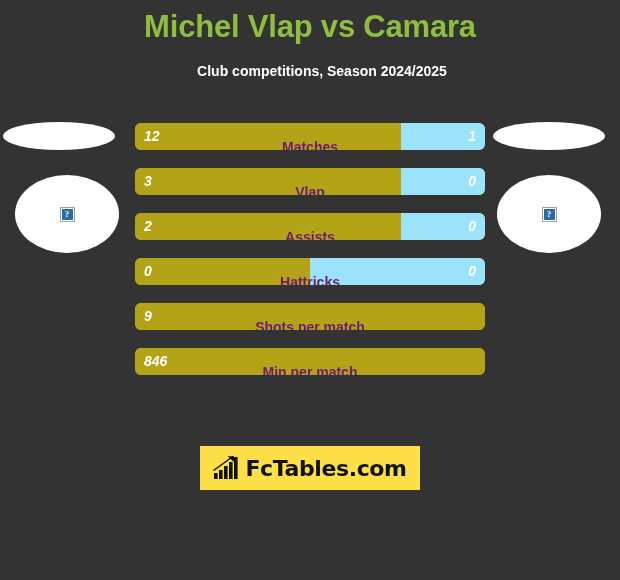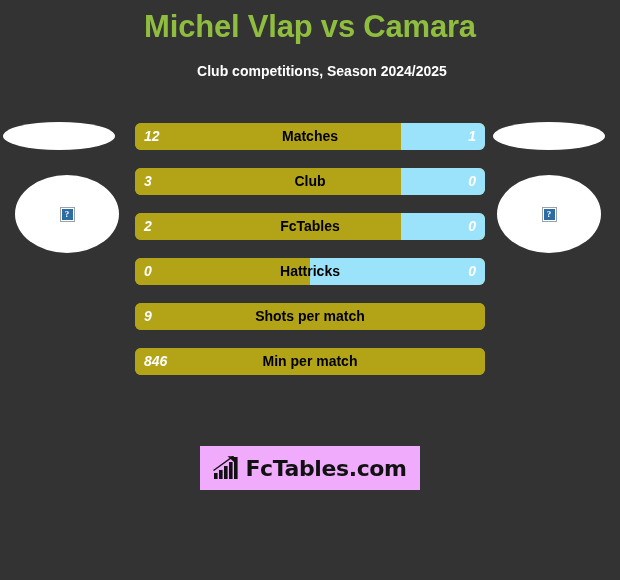--- a/index.html
+++ b/index.html
@@ -139,39 +139,39 @@
     font-weight: bold;
     color: #ffffff;
     z-index: 3;
     font-style: italic;
   }
   .val.home { left: 9px; }
   .val.away { right: 9px; }
   .bar-label {
     position: absolute;
     left: 0;
-    top: 0;
+    top: 11px;
     width: 100%;
     height: 27px;
     line-height: 27px;
     text-align: center;
     font-size: 14px;
     font-weight: bold;
-    color: #000000;
+    color: #701a75;
     z-index: 3;
   }
 
   
   .logo {
     position: absolute;
     left: 200px;
     top: 446px;
     width: 220px;
     height: 44px;
-    background: #f0abfc;
+    background: #fde047;
     display: flex;
     align-items: center;
     justify-content: center;
   }
   .logo-icon {
     margin-right: 6px;
     display: block;
   }
   .logo-text {
     font-size: 22px;
@@ -225,28 +225,28 @@
         <div class="bar-right" style="width: 24%; background: rgb(154, 227, 251);"></div>
         <div class="val home">12</div>
         <div class="val away">1</div>
         <div class="bar-label">Matches</div>
       </div>
       <div class="bar-row">
         <div class="bar-left" style="width: 76%; background: rgb(179, 163, 23);"></div>
         <div class="bar-right" style="width: 24%; background: rgb(154, 227, 251);"></div>
         <div class="val home">3</div>
         <div class="val away">0</div>
-        <div class="bar-label">Club</div>
+        <div class="bar-label">Vlap</div>
       </div>
       <div class="bar-row">
         <div class="bar-left" style="width: 76%; background: rgb(179, 163, 23);"></div>
         <div class="bar-right" style="width: 24%; background: rgb(154, 227, 251);"></div>
         <div class="val home">2</div>
         <div class="val away">0</div>
-        <div class="bar-label">FcTables</div>
+        <div class="bar-label">Assists</div>
       </div>
       <div class="bar-row">
         <div class="bar-left" style="width: 50%; background: rgb(179, 163, 23);"></div>
         <div class="bar-right" style="width: 50%; background: rgb(154, 227, 251);"></div>
         <div class="val home">0</div>
         <div class="val away">0</div>
         <div class="bar-label">Hattricks</div>
       </div>
       <div class="bar-row">
         <div class="bar-left" style="width: 100%; background: rgb(179, 163, 23);"></div>

